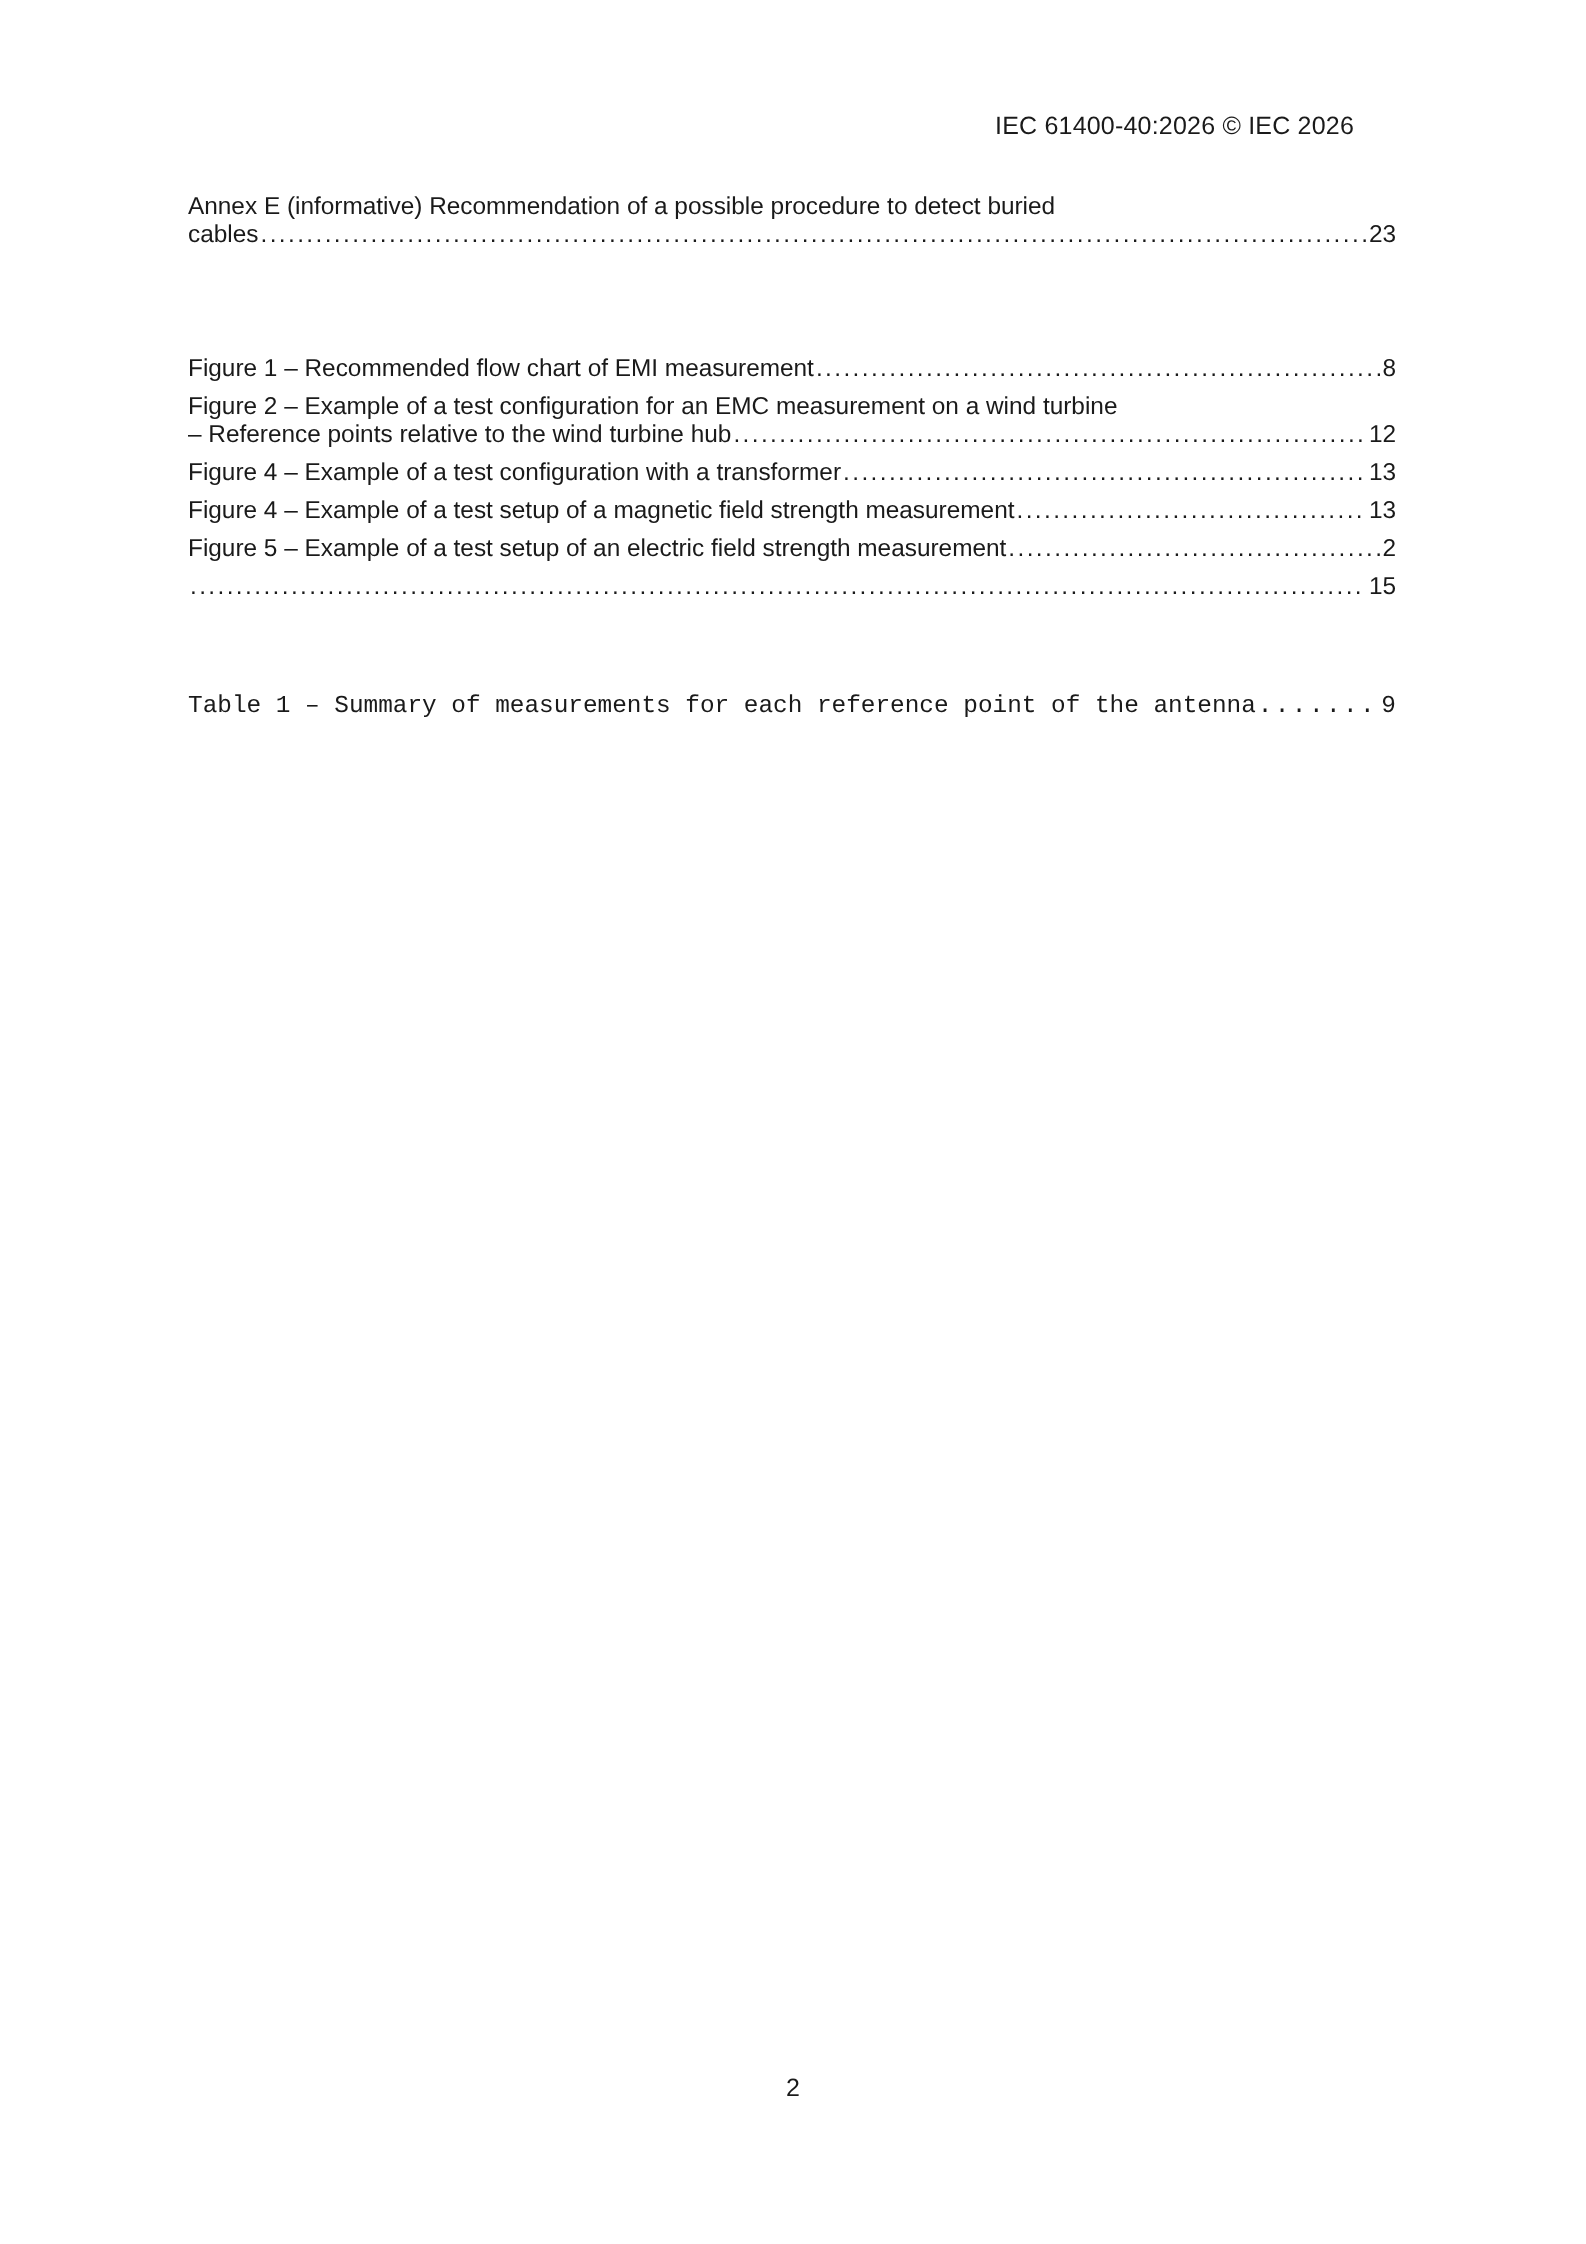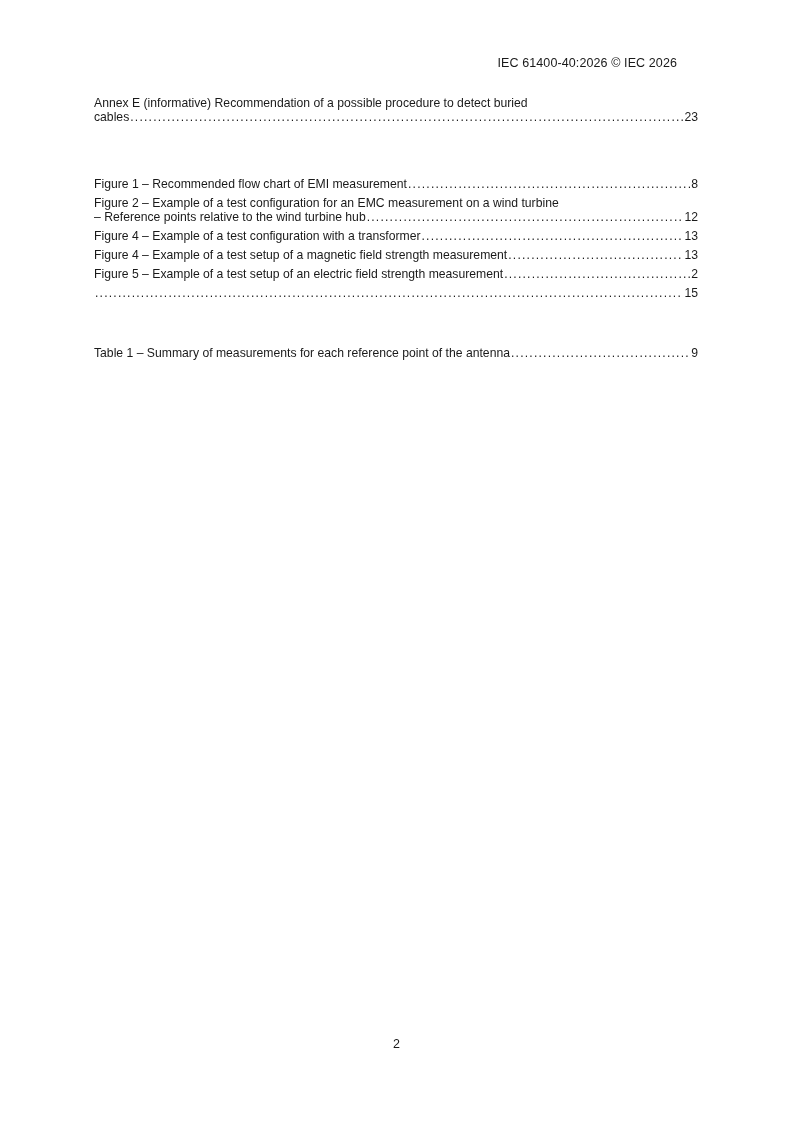--- a/index.html
+++ b/index.html
@@ -85,21 +85,21 @@
     </div>
   </div>
   <div class="entry" style="margin-top:5px;">
     <div class="row">
       <span class="dots"></span>
       <span class="page">15</span>
     </div>
   </div>
 </div>
 
-<div class="toc" style="top:346px;">
+<div class="toc" style="top:346px;font-family:Liberation Mono, monospace;">
   <div class="entry">
     <div class="row">
       <span class="text">Table 1 – Summary of measurements for each reference point of the antenna</span>
       <span class="dots"></span>
       <span class="page">9</span>
     </div>
   </div>
 </div>
 
 <div class="page-number">2</div>

